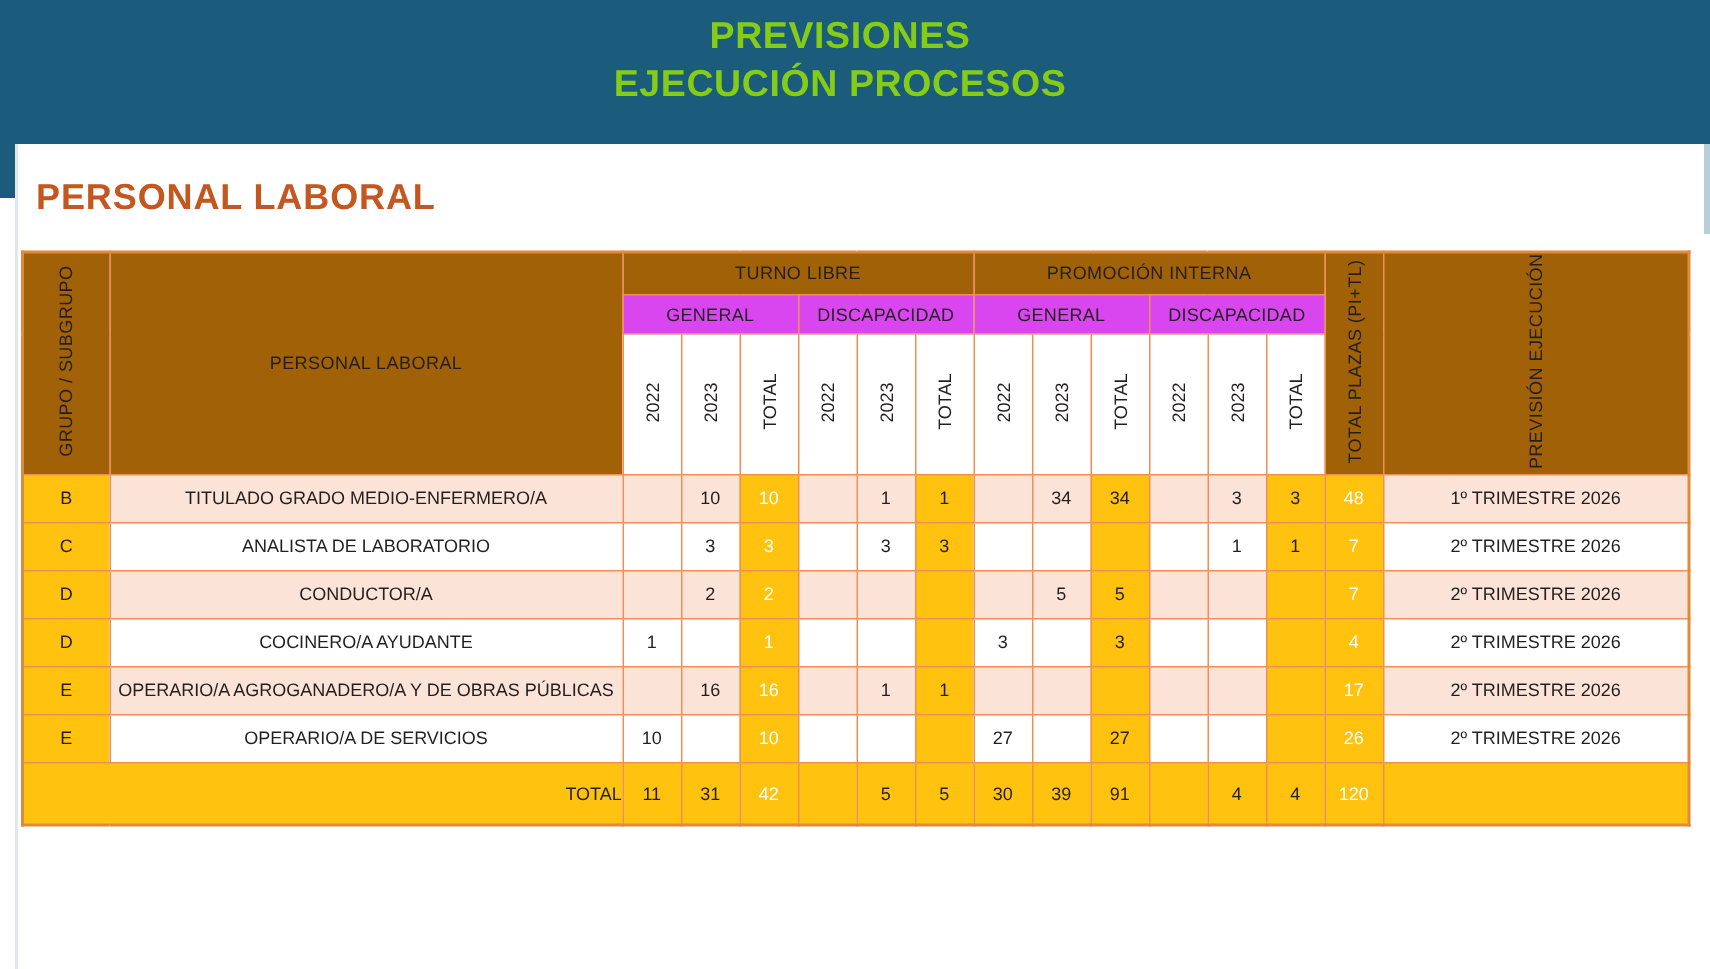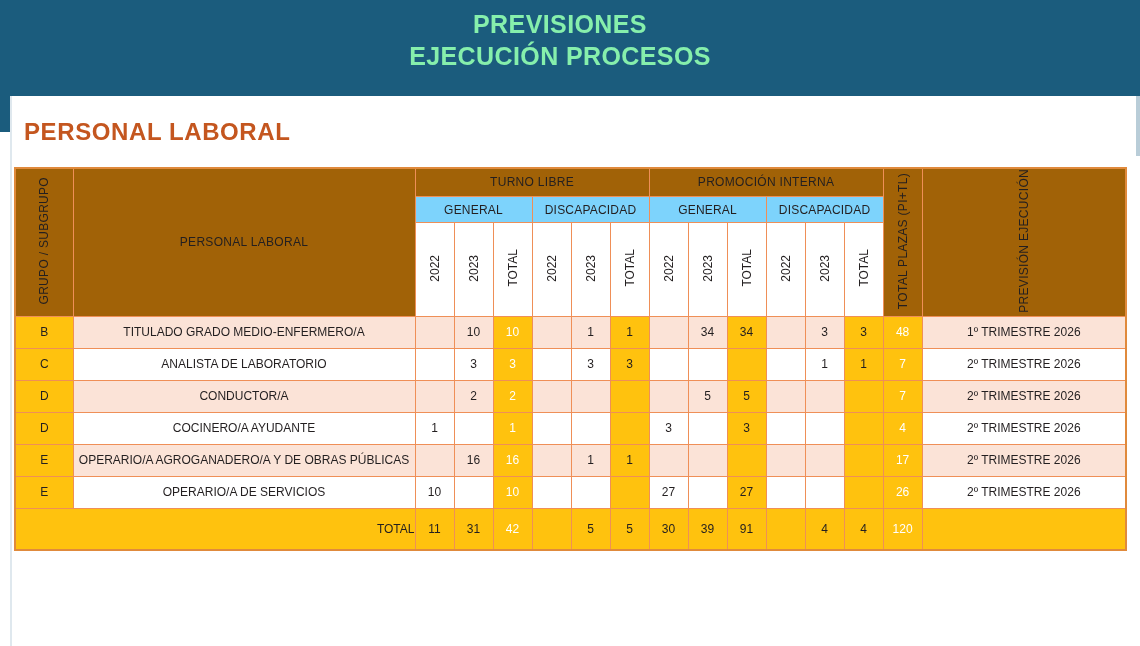--- a/index.html
+++ b/index.html
@@ -11,21 +11,21 @@
   }
   #page { position: relative; width: 1140px; height: 646px; background: #ffffff; }
 
   
   .banner {
     position: absolute; left: 0; top: 0; width: 1140px; height: 96px;
     background: #1b5c7d;
   }
   .banner-title {
     position: absolute; left: 0; top: 8px; width: 1120px;
-    text-align: center; color: #86efac;
+    text-align: center; color: #84cc16;
     font-weight: bold; font-size: 25px; line-height: 32px;
     letter-spacing: 0.4px; white-space: pre-line;
   }
   .left-blue-stub {
     position: absolute; left: 0; top: 96px; width: 12px; height: 36px;
     background: #1b5c7d;
   }
   .right-edge-line {
     position: absolute; left: 1136px; top: 96px; width: 4px; height: 60px;
     background: #b9cdd8;
@@ -54,21 +54,21 @@
     font-size: 12px;
     color: #231f20;
     text-align: center;
     vertical-align: middle;
     padding: 0;
     font-weight: normal;
   }
 
   
   .hdr-amber { background: #a16207; font-weight: bold; font-size: 13px; letter-spacing: 0.3px; }
-  .hdr-peach { background: #7dd3fc; font-weight: normal; font-size: 12px; letter-spacing: 0.2px; }
+  .hdr-peach { background: #d946ef; font-weight: normal; font-size: 12px; letter-spacing: 0.2px; }
   .hdr-white { background: #ffffff; }
 
   .vert {
     writing-mode: vertical-rl; transform: rotate(180deg);
     white-space: nowrap; display: inline-block;
   }
   .yr { font-size: 12px; color: #231f20; }
 
   .cell-grupo {
     background: #ffc20e; color: #ffffff; font-weight: bold; font-size: 13px;

